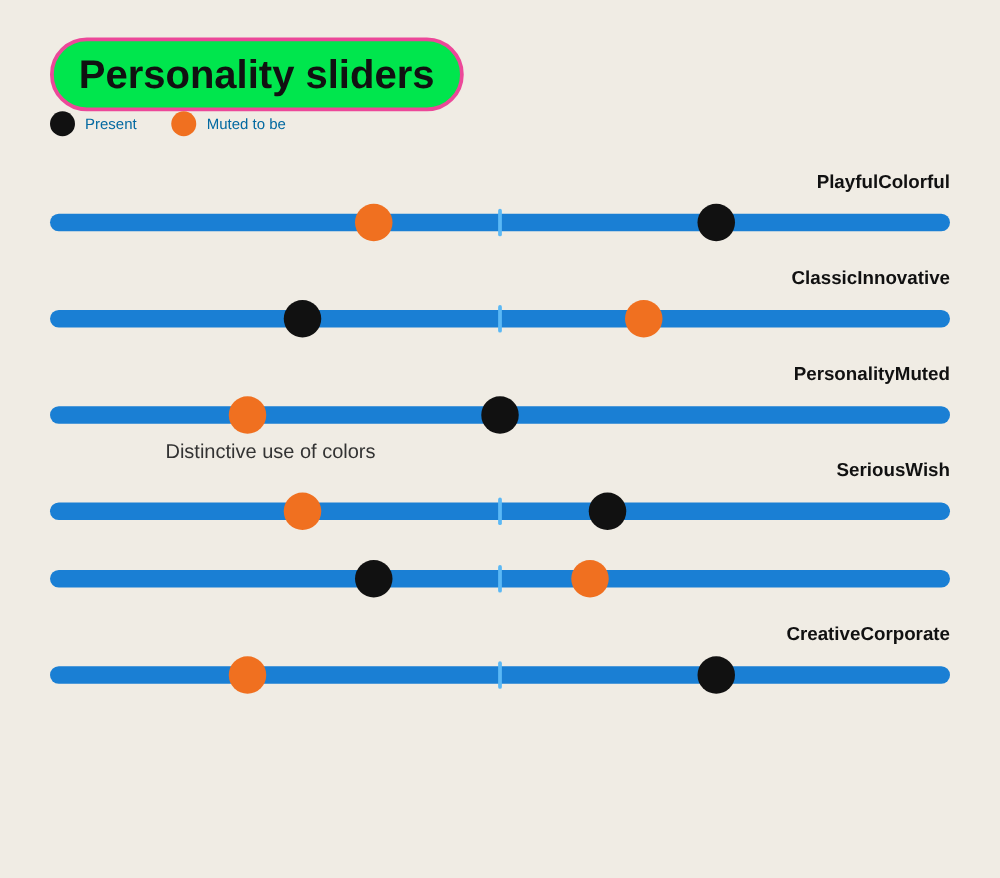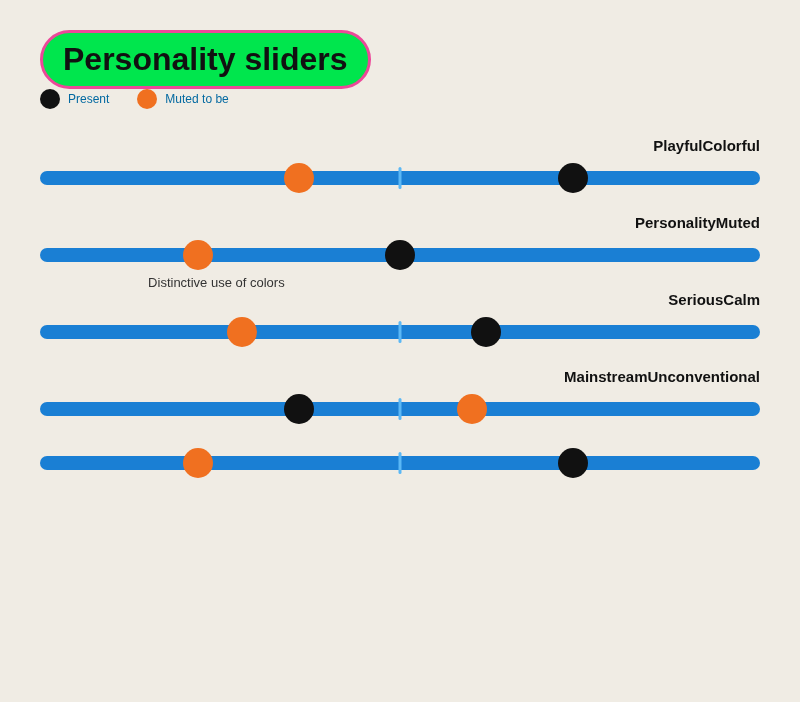--- a/index.html
+++ b/index.html
@@ -103,21 +103,21 @@
       top: 50%;
       transform: translate(-50%, -50%);
       z-index: 3;
     }
 
     .dot.present { background-color: #111; }
     .dot.wish { background-color: #f07020; }
 
     .tooltip {
       position: absolute;
-      font-size: 13px;
+      font-size: 16px;
       color: #333;
       text-align: center;
       white-space: nowrap;
       top: 38px;
       transform: translateX(-50%);
       line-height: 1.3;
       padding-left: 36px;
     }
   </style>
 </head>
@@ -148,60 +148,73 @@
       <div class="slider-track-container">
         <div class="slider-track">
           <div class="center-line"></div>
           <div class="dot present" style="left: 74%;"></div>
           <div class="dot wish" style="left: 36%;"></div>
         </div>
       </div>
     </div>
     <div class="slider-row">
       <div class="slider-labels">
+        <span>Classic</span>
+        <span>Innovative</span>
+      </div>
+      <div class="slider-track-container">
+        <div class="slider-track">
+          <div class="center-line"></div>
+          <div class="dot present" style="left: 28%;"></div>
+          <div class="dot wish" style="left: 66%;"></div>
+        </div>
+      </div>
+    </div>
+    <div class="slider-row">
+      <div class="slider-labels">
         <span>Personality</span>
         <span>Muted</span>
       </div>
       <div class="slider-track-container">
         <div class="slider-track">
           <div class="center-line"></div>
           <div class="dot present" style="left: 50%;"></div>
           <div class="dot wish" style="left: 22%;"></div>
         </div>
         <div class="tooltip" style="left: 22%;">Distinctive use of
 colors</div>
       </div>
     </div>
     <div class="slider-row">
       <div class="slider-labels">
         <span>Serious</span>
-        <span>Calm</span>
+        <span>Wish</span>
       </div>
       <div class="slider-track-container">
         <div class="slider-track">
           <div class="center-line"></div>
           <div class="dot present" style="left: 62%;"></div>
           <div class="dot wish" style="left: 28%;"></div>
         </div>
       </div>
     </div>
     <div class="slider-row">
-      <div class="slider-labels">
-        <span>Mainstream</span>
-        <span>Unconventional</span>
-      </div>
       <div class="slider-track-container">
         <div class="slider-track">
           <div class="center-line"></div>
           <div class="dot present" style="left: 36%;"></div>
           <div class="dot wish" style="left: 60%;"></div>
         </div>
       </div>
     </div>
     <div class="slider-row">
+      <div class="slider-labels">
+        <span>Creative</span>
+        <span>Corporate</span>
+      </div>
       <div class="slider-track-container">
         <div class="slider-track">
           <div class="center-line"></div>
           <div class="dot present" style="left: 74%;"></div>
           <div class="dot wish" style="left: 22%;"></div>
         </div>
       </div>
     </div>
   </div>
 

